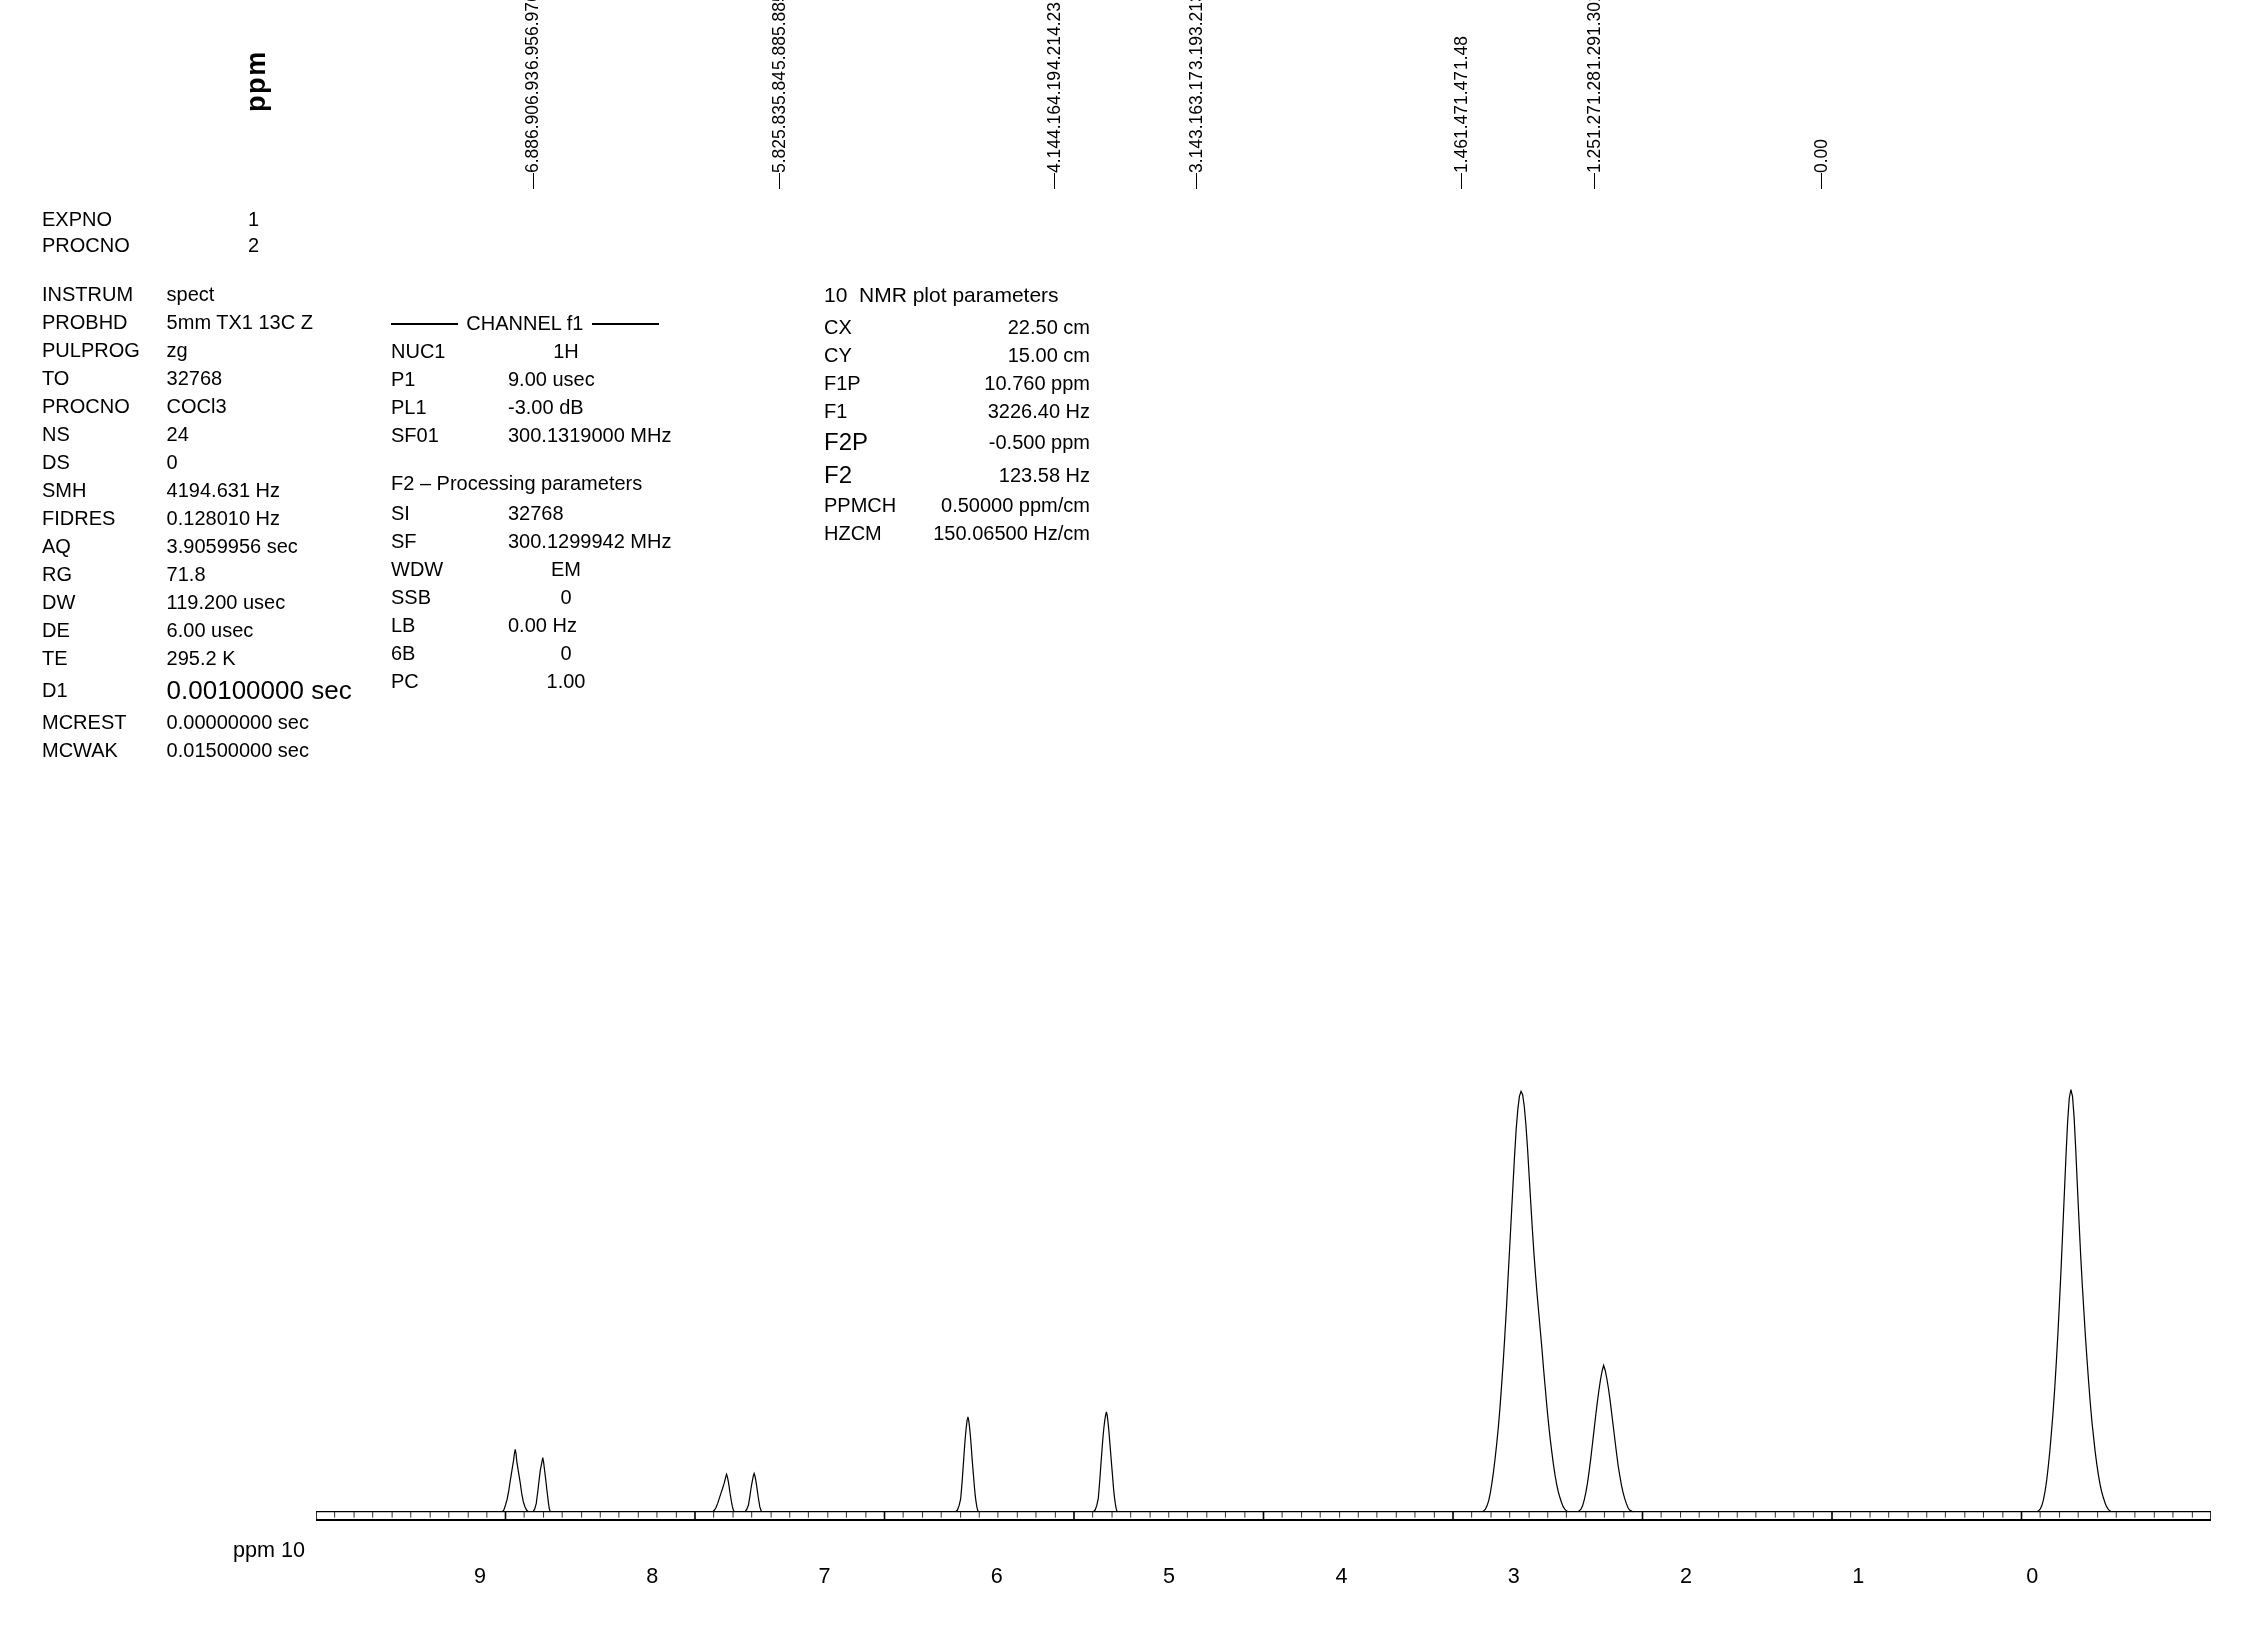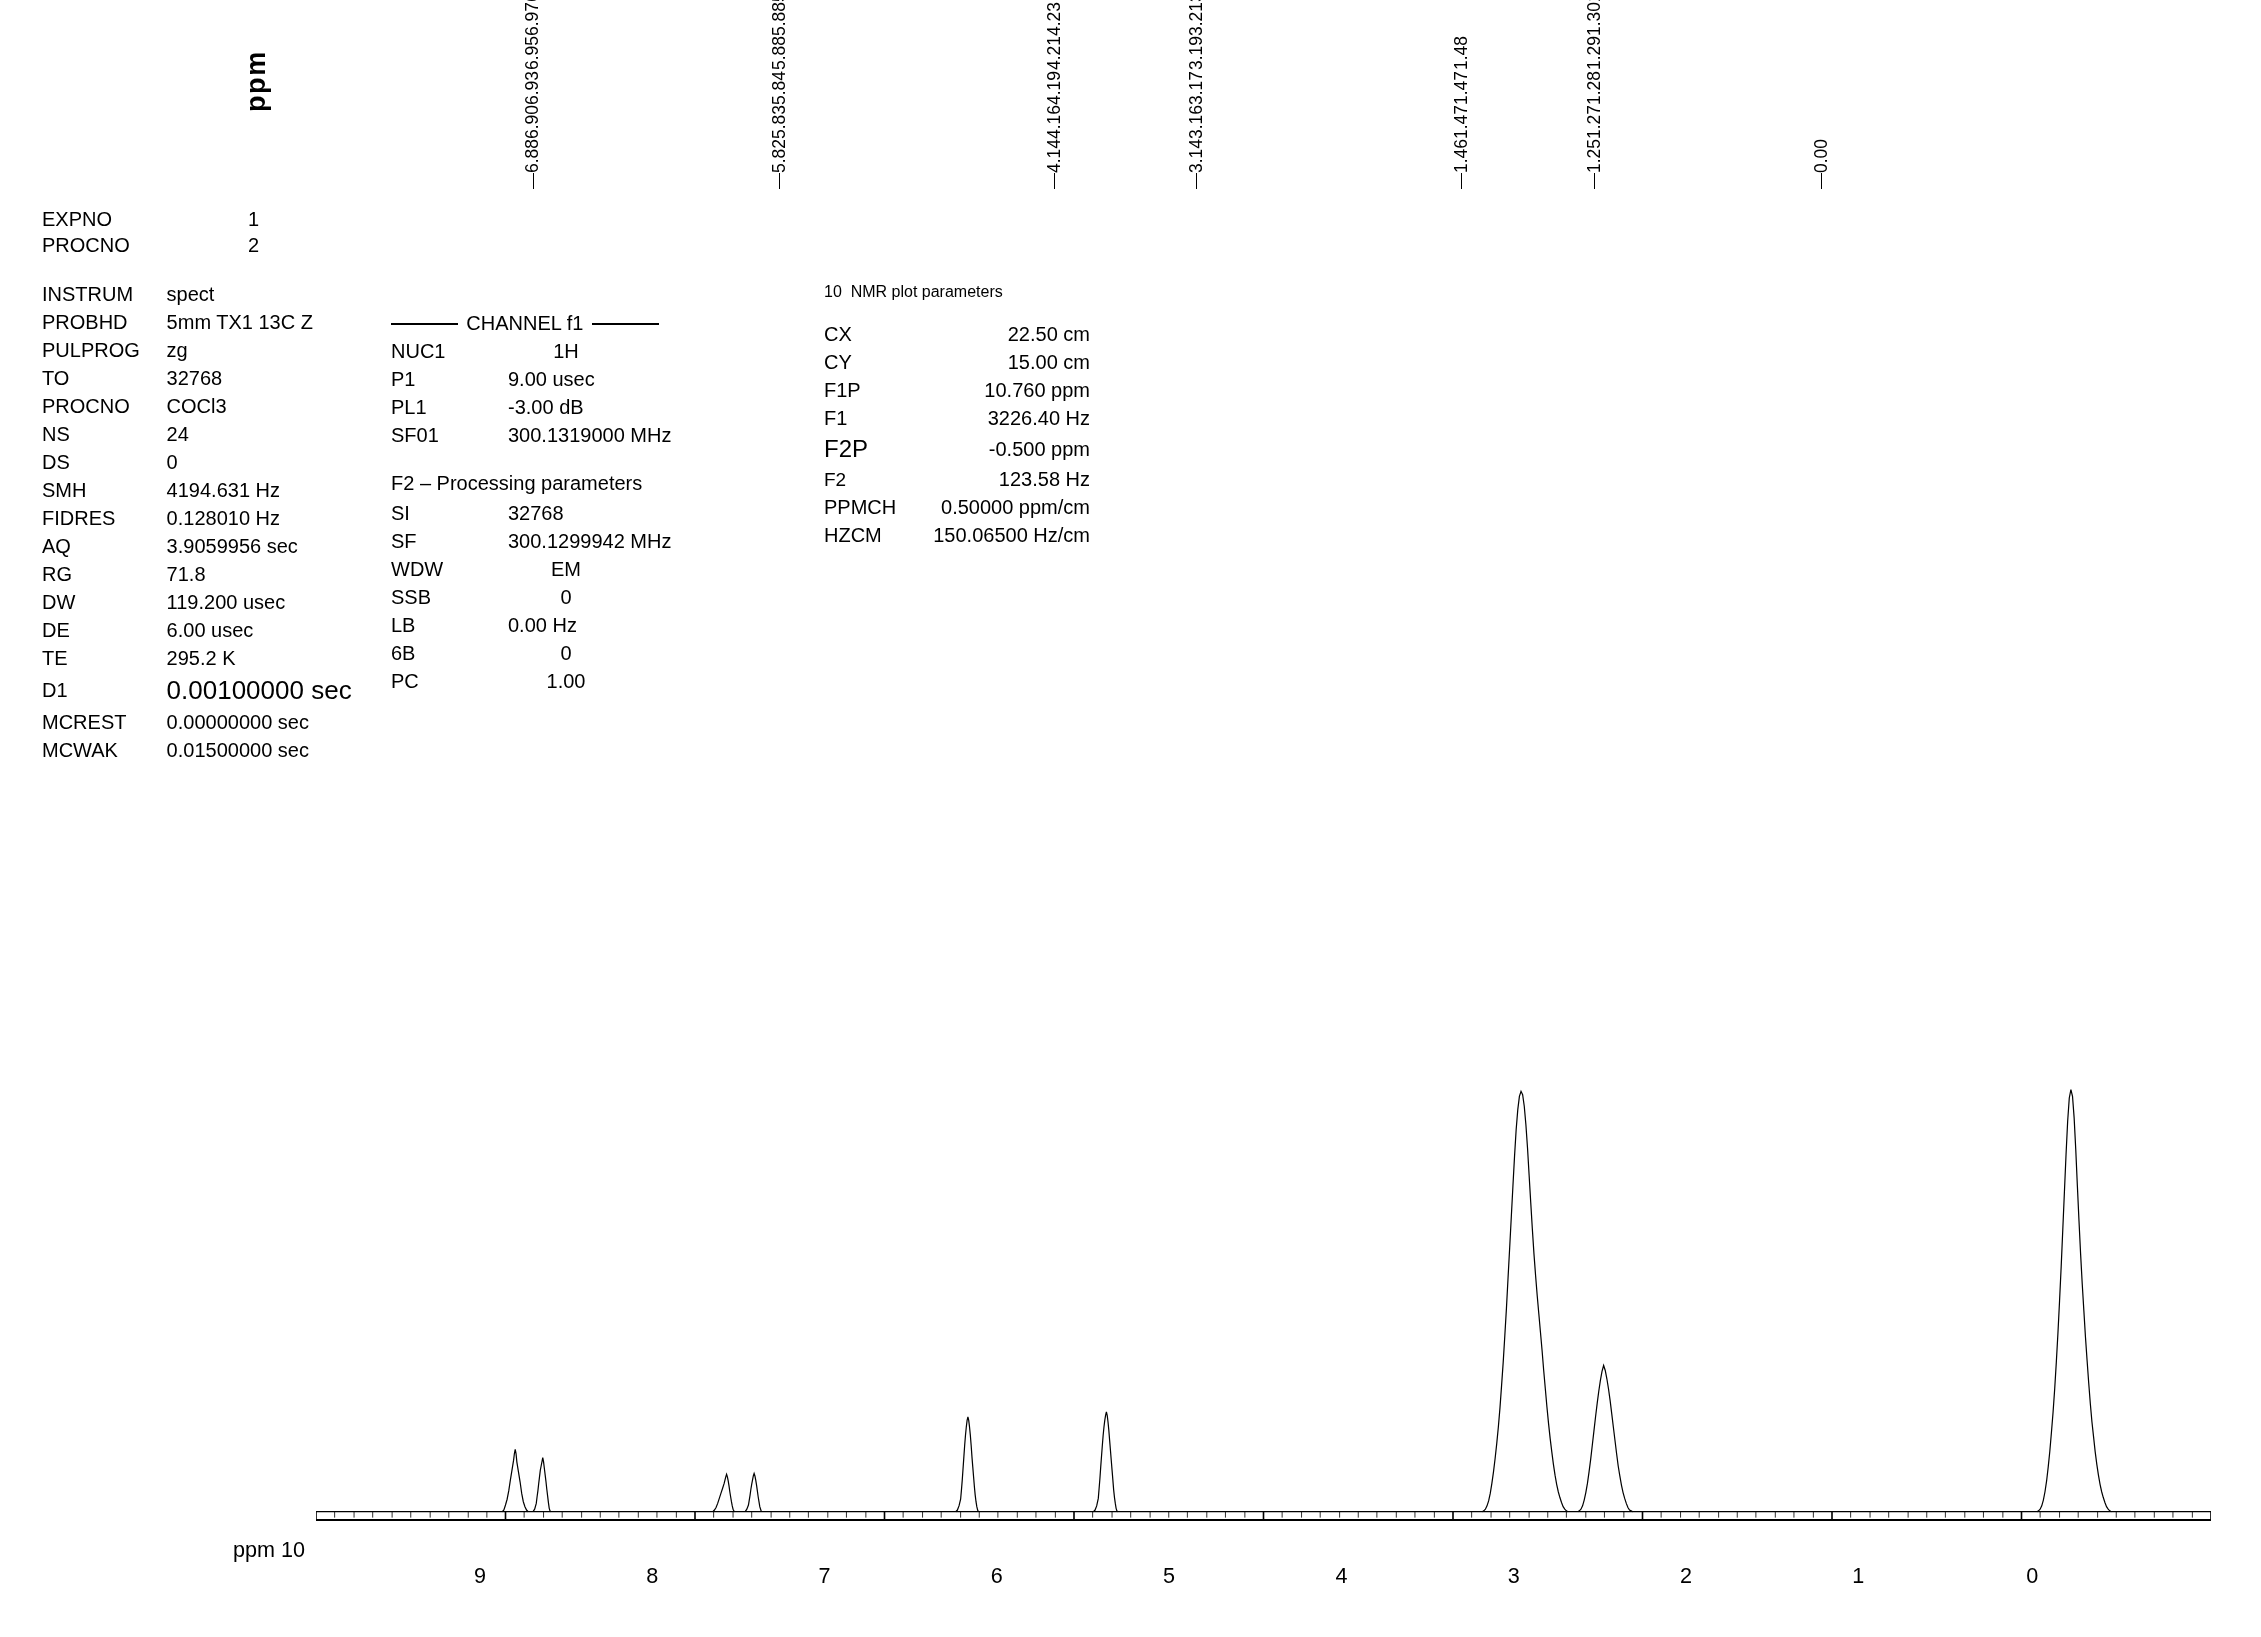--- a/index.html
+++ b/index.html
@@ -349,21 +349,21 @@
           <span style="min-width:67px; font-size:20px;">6B</span>
           <span style="font-size:20px; padding-left:50px; text-align:center; min-width:166px;">0</span>
         </div>
         <div class="param-row">
           <span style="min-width:67px; font-size:20px;">PC</span>
           <span style="font-size:20px; padding-left:50px; text-align:center; min-width:166px;">1.00</span>
         </div>
       </div>
 
       <div style="min-width:416px; padding-left:50px;">
-        <div style="font-size:16px; margin-bottom:22px;">10&nbsp;&nbsp;NMR plot parameters</div>
+        <div style="font-size:21px; margin-bottom:9px;">10&nbsp;&nbsp;NMR plot parameters</div>
         <div class="param-row">
           <span style="min-width:83px; font-size:20px;">CX</span>
           <span style="font-size:20px; padding-left:16.6px; text-align:right; min-width:183px;">22.50 cm</span>
         </div>
         <div class="param-row">
           <span style="min-width:83px; font-size:20px;">CY</span>
           <span style="font-size:20px; padding-left:16.6px; text-align:right; min-width:183px;">15.00 cm</span>
         </div>
         <div class="param-row">
           <span style="min-width:83px; font-size:20px;">F1P</span>
@@ -371,21 +371,21 @@
         </div>
         <div class="param-row">
           <span style="min-width:83px; font-size:20px;">F1</span>
           <span style="font-size:20px; padding-left:16.6px; text-align:right; min-width:183px;">3226.40 Hz</span>
         </div>
         <div class="param-row">
           <span style="min-width:83px; font-size:24px;">F2P</span>
           <span style="font-size:20px; padding-left:16.6px; text-align:right; min-width:183px;">-0.500 ppm</span>
         </div>
         <div class="param-row">
-          <span style="min-width:83px; font-size:19px;">F2</span>
+          <span style="min-width:83px; font-size:24px;">F2</span>
           <span style="font-size:20px; padding-left:16.6px; text-align:right; min-width:183px;">123.58 Hz</span>
         </div>
         <div class="param-row">
           <span style="min-width:83px; font-size:20px;">PPMCH</span>
           <span style="font-size:20px; padding-left:16.6px; text-align:right; min-width:183px;">0.50000 ppm/cm</span>
         </div>
         <div class="param-row">
           <span style="min-width:83px; font-size:20px;">HZCM</span>
           <span style="font-size:20px; padding-left:16.6px; text-align:right; min-width:183px;">150.06500 Hz/cm</span>
         </div>

